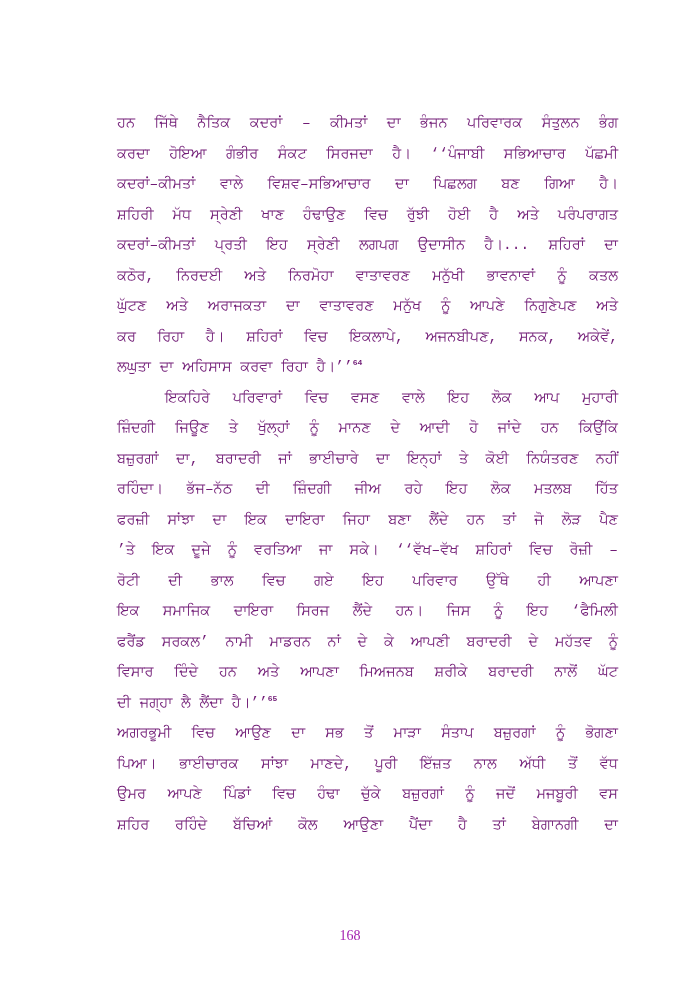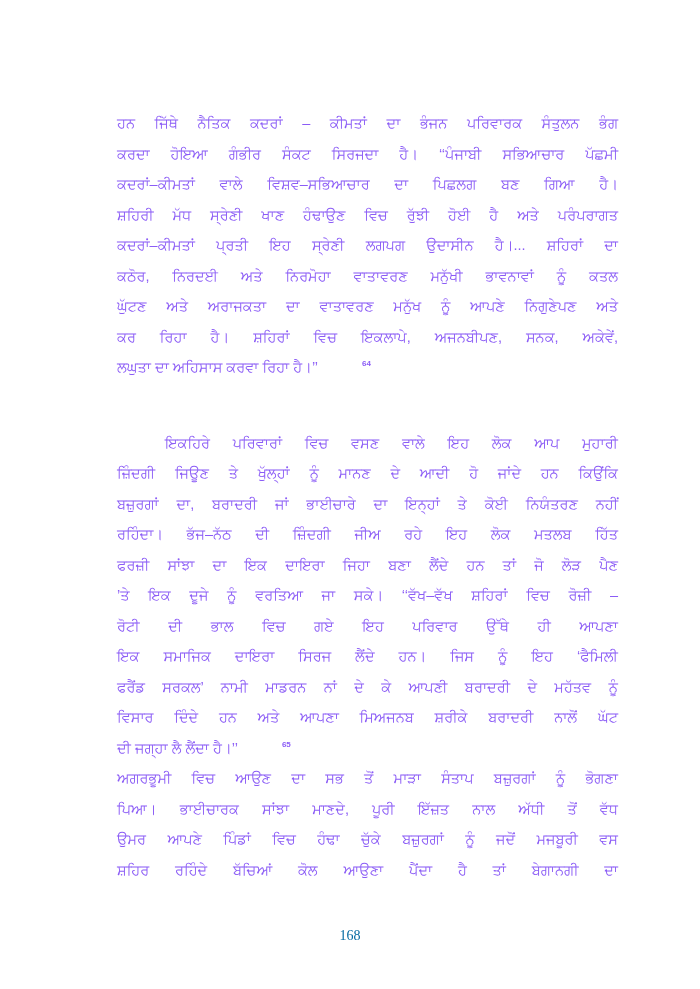--- a/index.html
+++ b/index.html
@@ -1,33 +1,33 @@
 <!DOCTYPE html>
 <html><head>
 <meta charset="utf-8">
 <style>
   html, body { margin: 0; padding: 0; background: #ffffff; }
   body { width: 700px; height: 989px; position: relative; overflow: hidden; }
   .page {
     position: absolute; left: 117px; top: 108px; width: 501px;
-    font-family: Liberation Sans, sans-serif;
-    font-size: 14.5px; color: #8b5cf6;
+    font-family: Liberation Mono, monospace;
+    font-size: 14.5px; color: #701a75;
   }
   .line {
     height: 30.5px; line-height: 30.5px;
     white-space: nowrap;
     text-align: justify; text-align-last: justify;
   }
   .line.last { text-align-last: left; }
-  .line.indent { padding-left: 48px; margin-top: 45px; }
-  sup { font-size: 8px; font-weight: bold; vertical-align: 6px; line-height: 0; margin-left: 44px; }
+  .line.indent { padding-left: 48px; }
+  sup { font-size: 8px; font-weight: bold; vertical-align: 6px; line-height: 0; }
   .page-number {
     position: absolute; left: 0; width: 700px; top: 928px;
     text-align: center;
-    font-family: "Liberation Serif", serif; font-size: 14px; color: #0369a1;
+    font-family: "Liberation Serif", serif; font-size: 14px; color: #a21caf;
   }
 </style>
 </head>
 <body>
 
 <div class="page">
 
   <div>
     <div class="line">ਹਨ ਜਿੱਥੇ ਨੈਤਿਕ ਕਦਰਾਂ – ਕੀਮਤਾਂ ਦਾ ਭੰਜਨ ਪਰਿਵਾਰਕ ਸੰਤੁਲਨ ਭੰਗ</div>
     <div class="line">ਕਰਦਾ ਹੋਇਆ ਗੰਭੀਰ ਸੰਕਟ ਸਿਰਜਦਾ ਹੈ। ‘‘ਪੰਜਾਬੀ ਸਭਿਆਚਾਰ ਪੱਛਮੀ</div>

